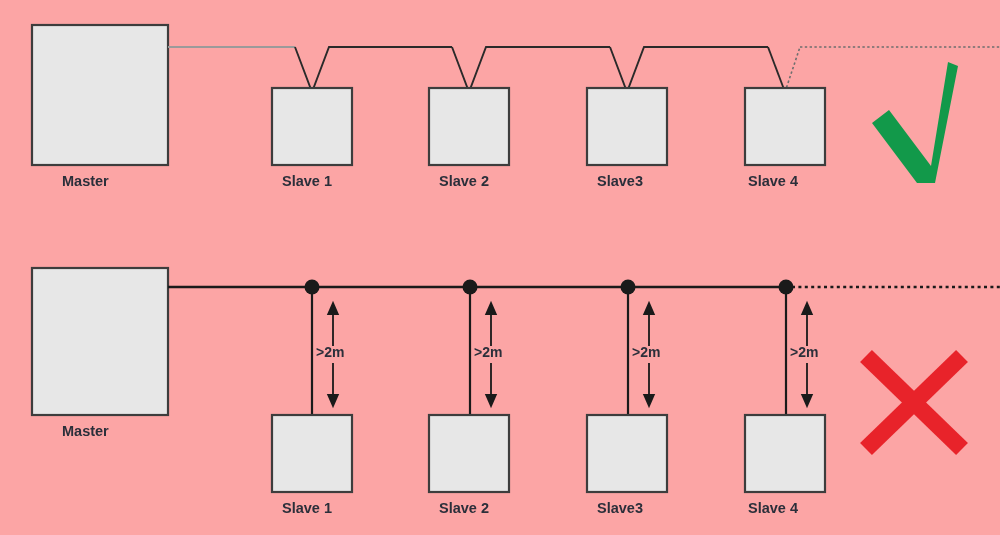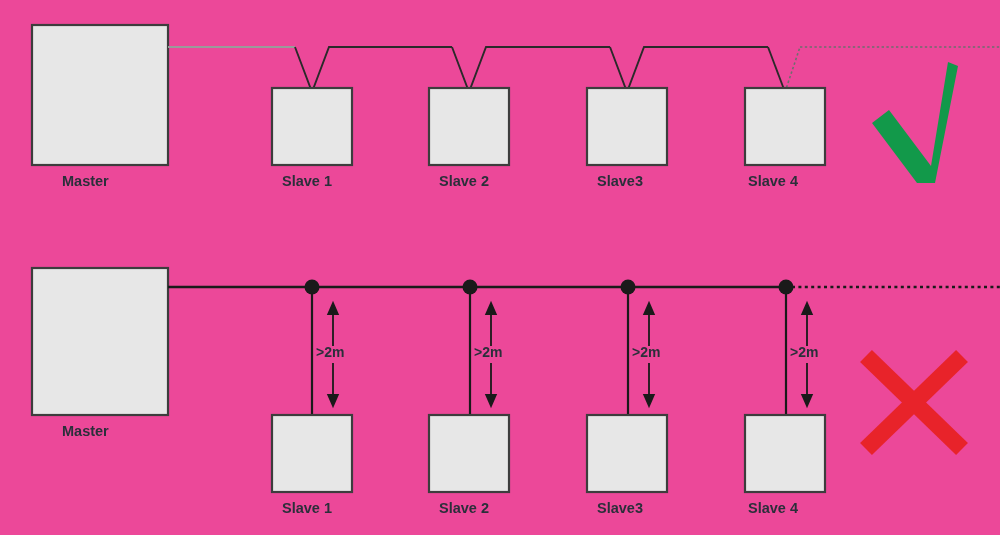--- a/index.html
+++ b/index.html
@@ -10,21 +10,21 @@
   body {
     width: 1000px;
     height: 535px;
     font-family: "Liberation Sans", sans-serif;
     overflow: hidden;
   }
   #stage {
     position: relative;
     width: 1000px;
     height: 535px;
-    background: #ec4899;
+    background: #fca5a5;
   }
   #diagram-svg {
     position: absolute;
     left: 0;
     top: 0;
     width: 1000px;
     height: 535px;
     display: block;
   }
   .node-label {

